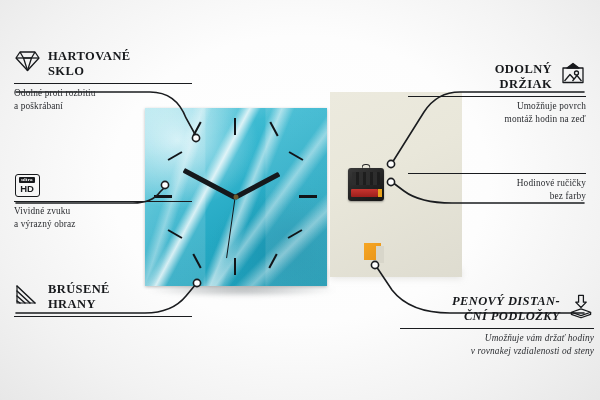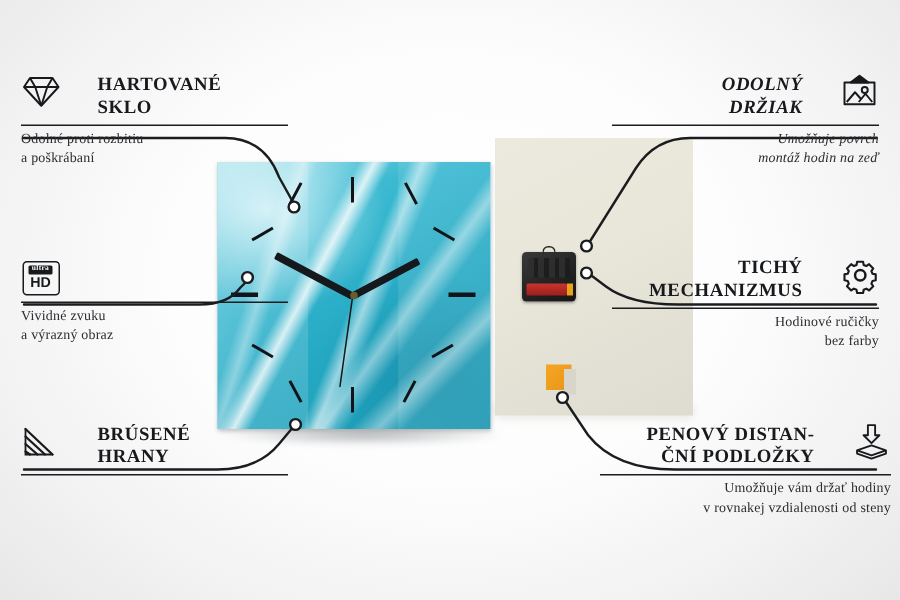--- a/index.html
+++ b/index.html
@@ -145,21 +145,21 @@
   .feat {
     position: absolute;
     width: 178px;
   }
   .feat.left { left: 14px; text-align: left; }
   .feat.right { right: 14px; text-align: right; }
 
   .feat-head {
     display: flex;
     align-items: flex-start;
-    gap: 25px;
+    gap: 8px;
   }
   .feat.right .feat-head { flex-direction: row-reverse; }
 
   .feat-title {
     font-size: 12.5px;
     font-weight: bold;
     line-height: 1.22;
     letter-spacing: .4px;
     color: #17191c;
     text-transform: uppercase;
@@ -322,21 +322,21 @@
         </svg>
       </span>
       <span class="feat-title">
         <span>BRÚSENÉ</span><br>
         <span>HRANY</span>
       </span>
     </div>
     <div class="feat-rule"></div>
   </div>
 
-  <div class="feat right" style="top:48px;font-style:italic;">
+  <div class="feat right" style="top:61px;">
     <div class="feat-head">
       <span class="feat-icon">
         <svg width="26" height="24" viewBox="0 0 26 24" fill="none" stroke="currentColor" stroke-width="1.3" stroke-linejoin="round">
           <path d="M13 1.5 L7 6 H19 Z" fill="currentColor"></path>
           <rect x="3" y="6" width="20" height="14.5"></rect>
           <path d="M4.5 19 L10 12.5 L14 17"></path>
           <path d="M12.5 19 L17 13.5 L21.5 19"></path>
           <circle cx="16.5" cy="11" r="2"></circle>
         </svg>
       </span>
@@ -344,38 +344,26 @@
         <span>ODOLNÝ</span><br>
         <span>DRŽIAK</span>
       </span>
     </div>
     <div class="feat-rule"></div>
     <div class="feat-desc">Umožňuje povrch
 montáž hodin na zeď</div>
   </div>
 
   <div class="feat right" style="top:170px;">
-    <div class="feat-head">
-      <span class="feat-icon">
-        <svg width="25" height="25" viewBox="0 0 26 26" fill="none" stroke="currentColor" stroke-width="1.7" stroke-linejoin="round">
-          <path d="M10.6 2.2 h4.8 l.5 2.6 2.1 .9 2.2-1.5 3.4 3.4 -1.5 2.2 .9 2.1 2.6 .5 v4.8 l-2.6 .5 -.9 2.1 1.5 2.2 -3.4 3.4 -2.2-1.5 -2.1 .9 -.5 2.6 h-4.8 l-.5-2.6 -2.1-.9 -2.2 1.5 -3.4-3.4 1.5-2.2 -.9-2.1 -2.6-.5 v-4.8 l2.6-.5 .9-2.1 -1.5-2.2 3.4-3.4 2.2 1.5 2.1-.9 Z" transform="scale(0.86) translate(2,2)"></path>
-          <circle cx="13" cy="13" r="3.6"></circle>
-        </svg>
-      </span>
-      <span class="feat-title">
-        <span>TICHÝ</span><br>
-        <span>MECHANIZMUS</span>
-      </span>
-    </div>
     <div class="feat-rule"></div>
     <div class="feat-desc">Hodinové ručičky
 bez farby</div>
   </div>
 
-  <div class="feat right" style="top:281px; width:194px; right:6px;">
+  <div class="feat right" style="top:293px; width:194px; right:6px;font-style:italic;">
     <div class="feat-head">
       <span class="feat-icon">
         <svg width="24" height="25" viewBox="0 0 24 26" fill="none" stroke="currentColor" stroke-width="1.3" stroke-linejoin="round">
           <path d="M9.5 1.5 h5 v7 h3 L12 14 L6.5 8.5 h3 Z"></path>
           <path d="M12 15.5 L22 19 L12 22.5 L2 19 Z"></path>
           <path d="M2 19 v2.2 L12 24.7 L22 21.2 V19"></path>
         </svg>
       </span>
       <span class="feat-title">
         <span>PENOVÝ DISTAN-</span><br>

